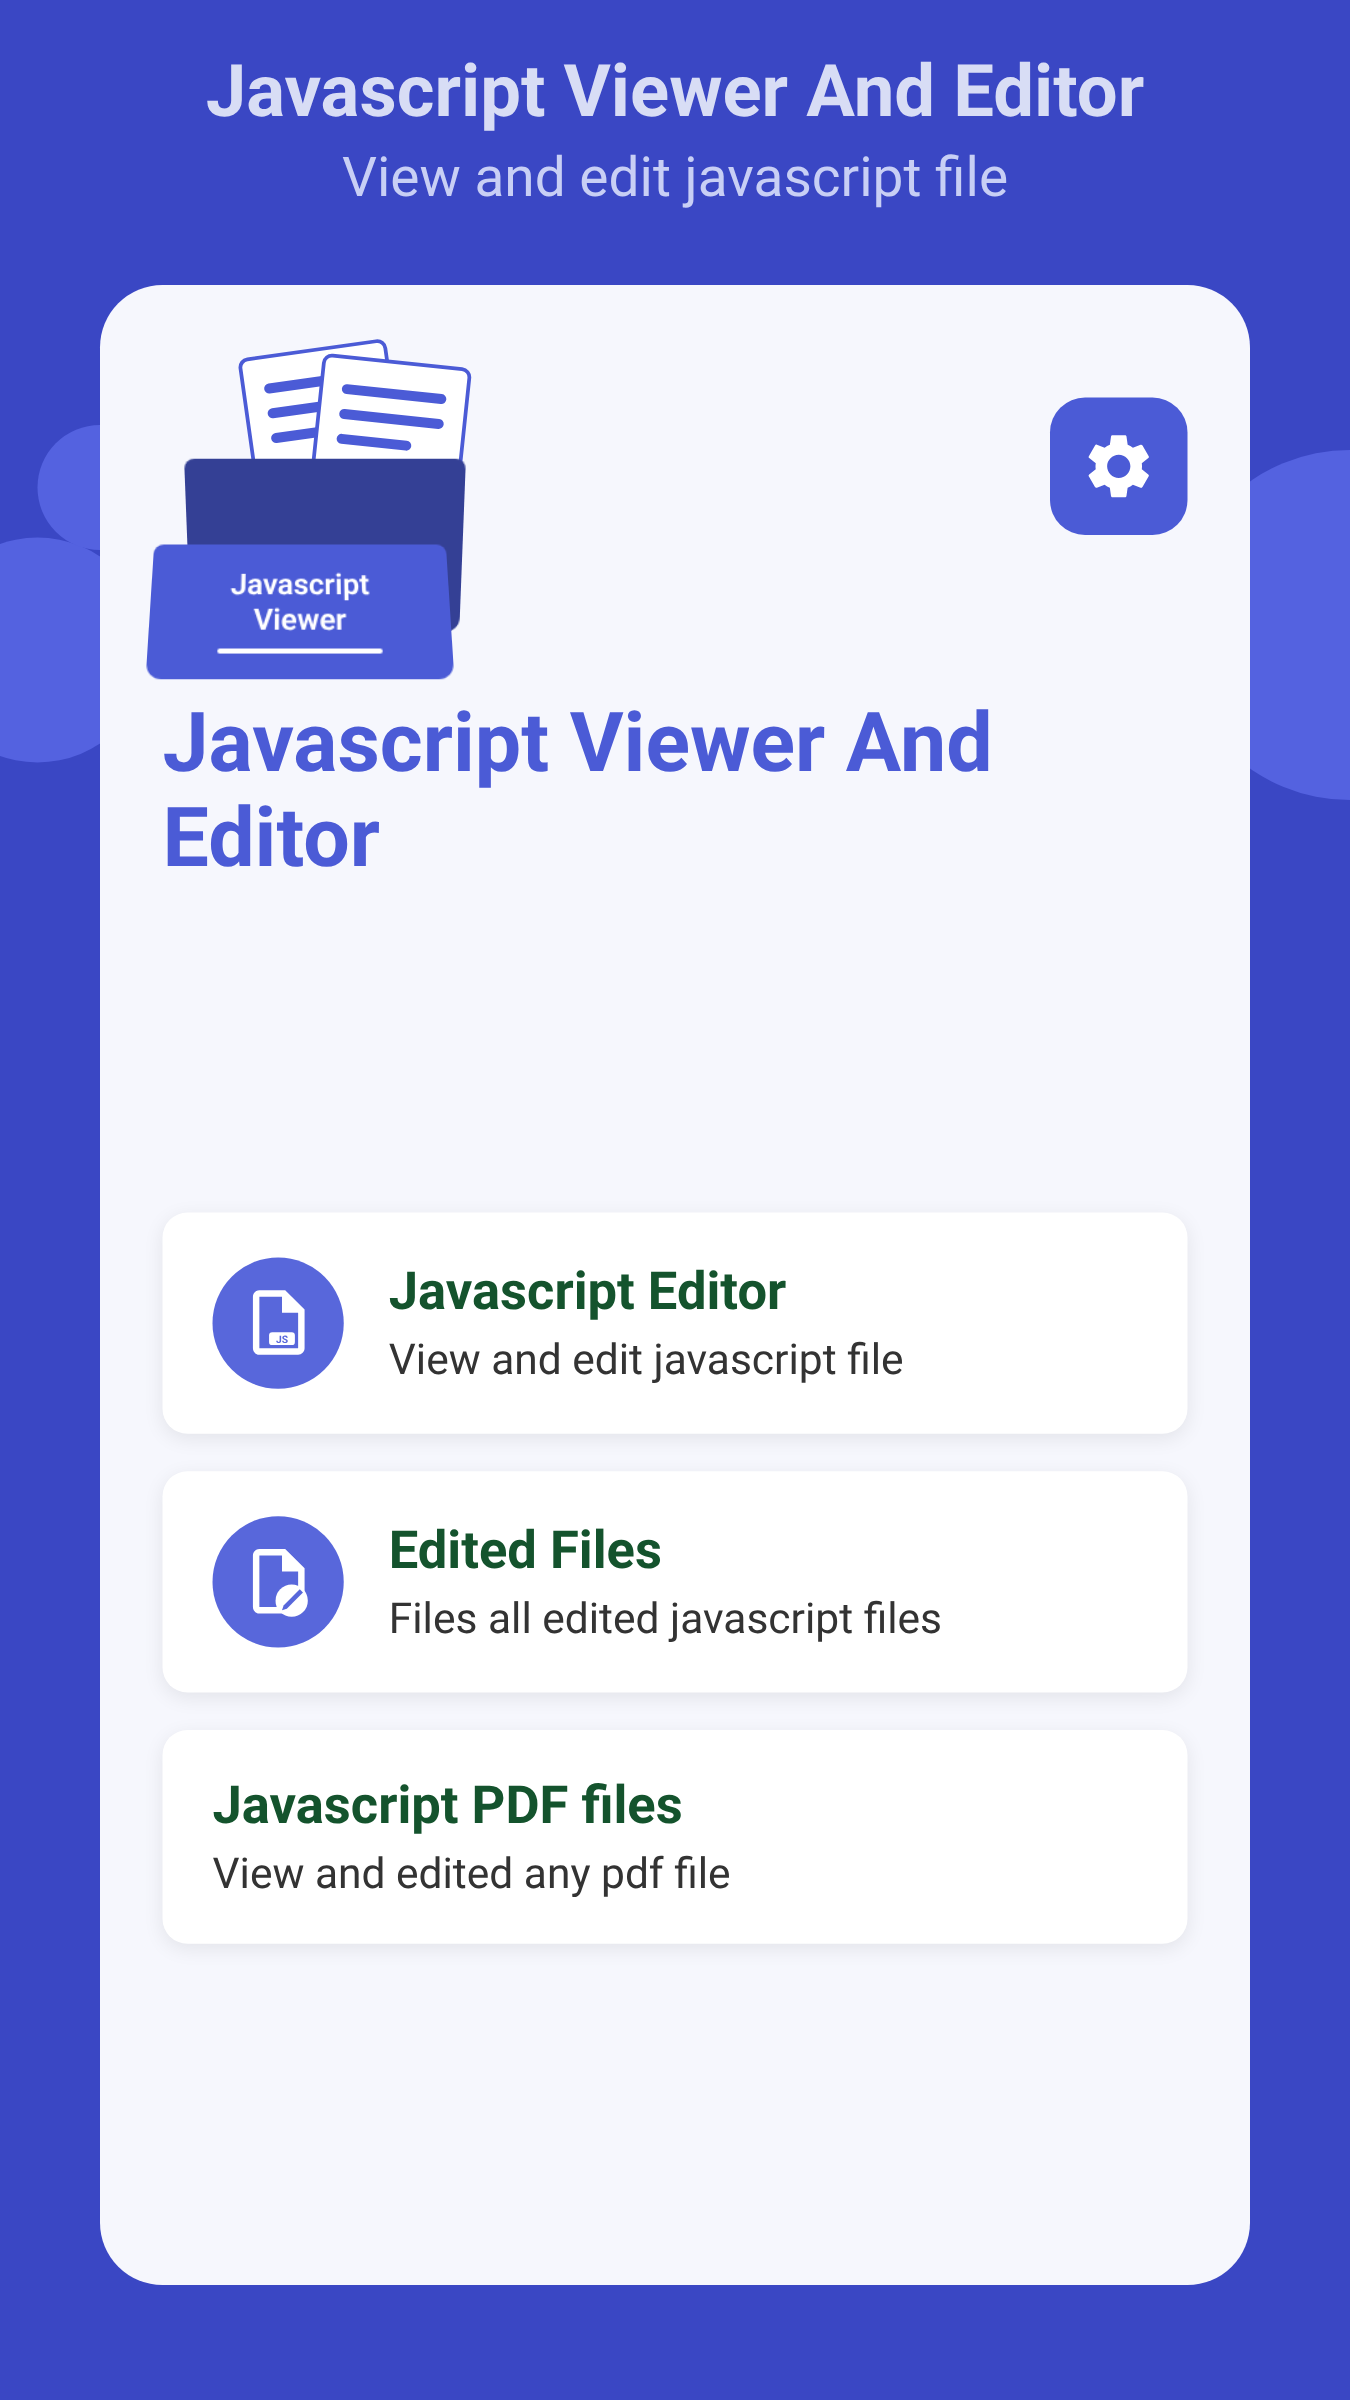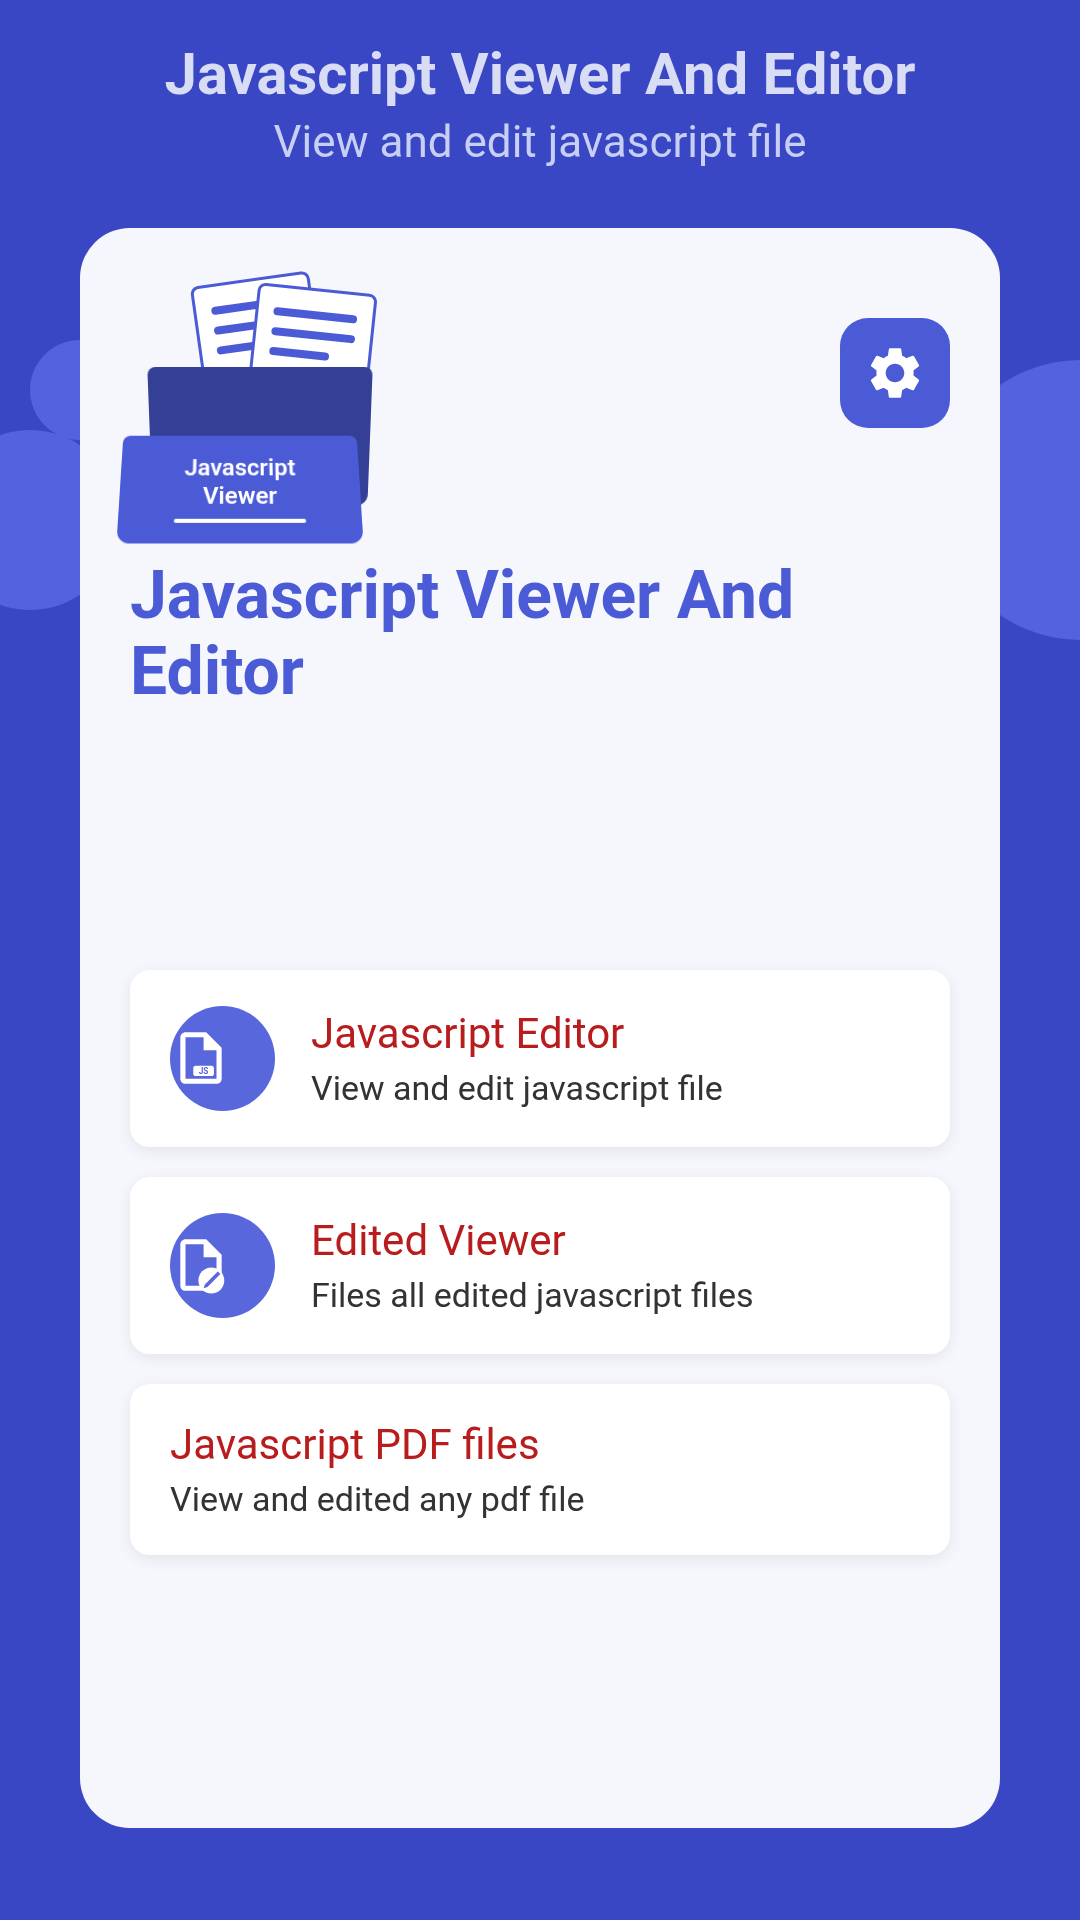--- a/index.html
+++ b/index.html
@@ -175,32 +175,33 @@
       box-shadow: 0 4px 16px rgba(0,0,0,0.08);
       cursor: pointer;
     }
     .menu-icon {
       width: 105px;
       height: 105px;
       background: #5867db;
       border-radius: 50%;
       display: flex;
       align-items: center;
+      justify-content: center;
       flex-shrink: 0;
       text-decoration: underline;
     }
     .menu-text {
       display: flex;
       flex-direction: column;
       gap: 10px;
     }
     .menu-title {
       font-size: 42px;
-      font-weight: 400;
-      color: #b91c1c;
+      font-weight: 700;
+      color: #14532d;
     }
     .menu-subtitle {
       font-size: 34px;
       font-weight: 400;
       color: #333;
     }
   </style>
 </head>
 <body>
 
@@ -256,21 +257,21 @@
 
   <div class="menu-item">
     <div class="menu-icon">
       <svg width="62" height="62" viewBox="0 0 24 24" fill="#fff">
         <path d="M14,2H6C4.9,2 4,2.9 4,4V20C4,21.1 4.9,22 6,22H18C19.1,22 20,21.1 20,20V8L14,2M18,20H6V4H13V9H18V20z"></path>
         <circle cx="16" cy="18" r="5" fill="#fff"></circle>
         <path d="M13.5,19.5 L18.5,14.5 L19.5,15.5 L14.5,20.5 L13,21 z" fill="#5867db"></path>
       </svg>
     </div>
     <div class="menu-text">
-      <div class="menu-title">Edited Viewer</div>
+      <div class="menu-title">Edited Files</div>
       <div class="menu-subtitle">Files all edited javascript files</div>
     </div>
   </div>
 
   <div class="menu-item">
     <div class="menu-text">
       <div class="menu-title">Javascript PDF files</div>
       <div class="menu-subtitle">View and edited any pdf file</div>
     </div>
   </div>

